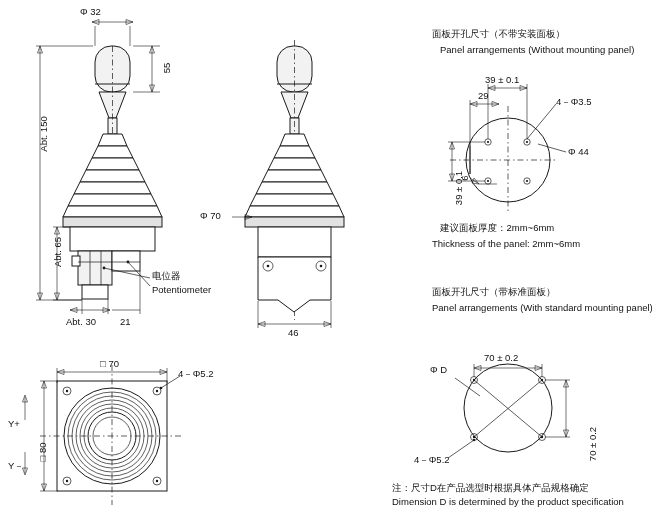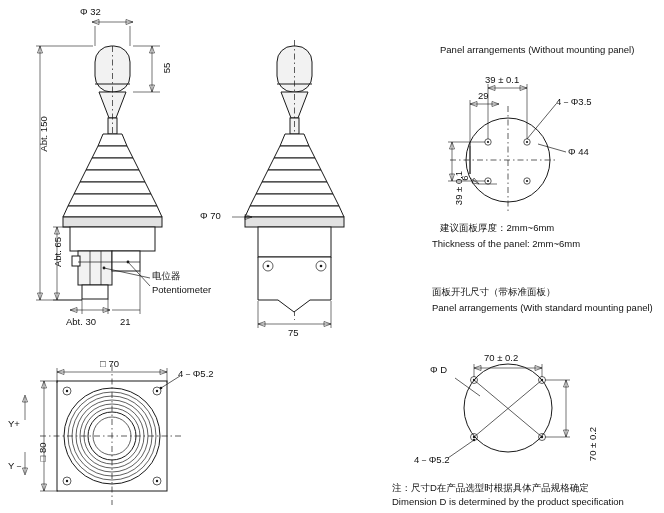--- a/index.html
+++ b/index.html
@@ -247,30 +247,31 @@
     <span style="display:inline-block;transform:rotate(-90deg);white-space:nowrap;">Abt. 65</span>
   </div>
 
   <div class="lbl" style="left:66px;top:316px;">Abt. 30</div>
   <div class="lbl" style="left:120px;top:316px;">21</div>
 
   <div class="lbl cn" style="left:152px;top:270px;">电位器</div>
   <div class="lbl" style="left:152px;top:284px;">Potentiometer</div>
 
   <div class="lbl" style="left:200px;top:210px;text-align:right;">Φ 70</div>
-  <div class="lbl" style="left:288px;top:327px;">75</div>
+  <div class="lbl" style="left:288px;top:327px;">46</div>
 
   <div class="lbl" style="left:100px;top:358px;">□ 70</div>
   <div class="lbl" style="left:34px;top:446px;">
     <span style="display:inline-block;transform:rotate(-90deg);white-space:nowrap;">□ 80</span>
   </div>
   <div class="lbl" style="left:178px;top:368px;">4－Φ5.2</div>
   <div class="lbl" style="left:8px;top:418px;">Y+</div>
   <div class="lbl" style="left:8px;top:460px;">Y－</div>
 
+  <div class="lbl cn" style="left:432px;top:28px;">面板开孔尺寸（不带安装面板）</div>
   <div class="lbl" style="left:412px;top:44px;margin-left:28px;">Panel arrangements (Without mounting panel)</div>
   <div class="lbl" style="left:485px;top:74px;">39 ± 0.1</div>
   <div class="lbl" style="left:478px;top:90px;">29</div>
   <div class="lbl" style="left:556px;top:96px;">4－Φ3.5</div>
   <div class="lbl" style="left:568px;top:146px;">Φ 44</div>
   <div class="lbl" style="left:442px;top:182px;">
     <span style="display:inline-block;transform:rotate(-90deg);white-space:nowrap;">39 ± 0.1</span>
   </div>
   <div class="lbl" style="left:462px;top:172px;">
     <span style="display:inline-block;transform:rotate(-90deg);white-space:nowrap;">6</span>

